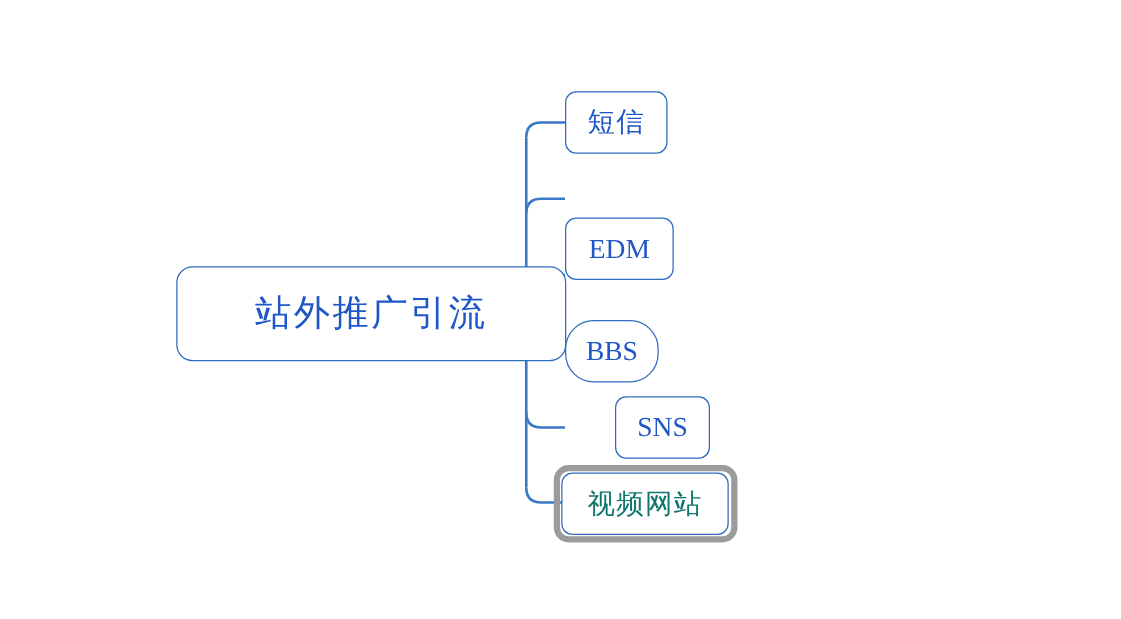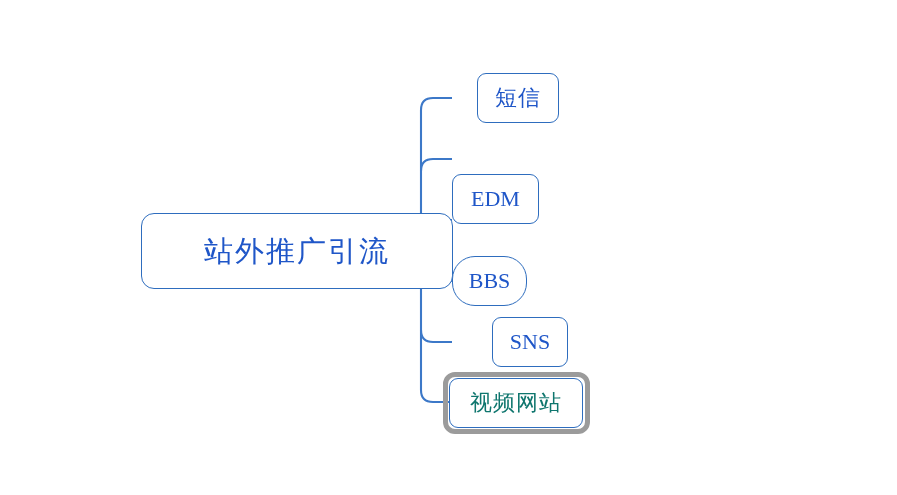--- a/index.html
+++ b/index.html
@@ -61,21 +61,21 @@
   
   .node.child {
     height: 50px;
     font-size: 22px;
   }
 
   .node.child.cjk {
     letter-spacing: 1px;
   }
 
-  .node-sms   { left: 452px; top: 73px;  width: 82px; margin-left: 25px; }
+  .node-sms   { left: 452px; top: 73px;  width: 82px; }
   .node-edm   { left: 452px; top: 134px; width: 87px; margin-top: 40px; }
   .node-imq   { left: 452px; top: 195px; width: 90px; }
   .node-bbs   { left: 452px; top: 256px; width: 75px; border-radius: 23px; }
   .node-sns   { left: 452px; top: 317px; width: 76px; margin-left: 40px; }
   .node-video { left: 449px; top: 378px; width: 134px; color: #0f766e; font-family: Liberation Serif, serif; }
 
   
   .selection-frame {
     position: absolute;
     left: 443px;

